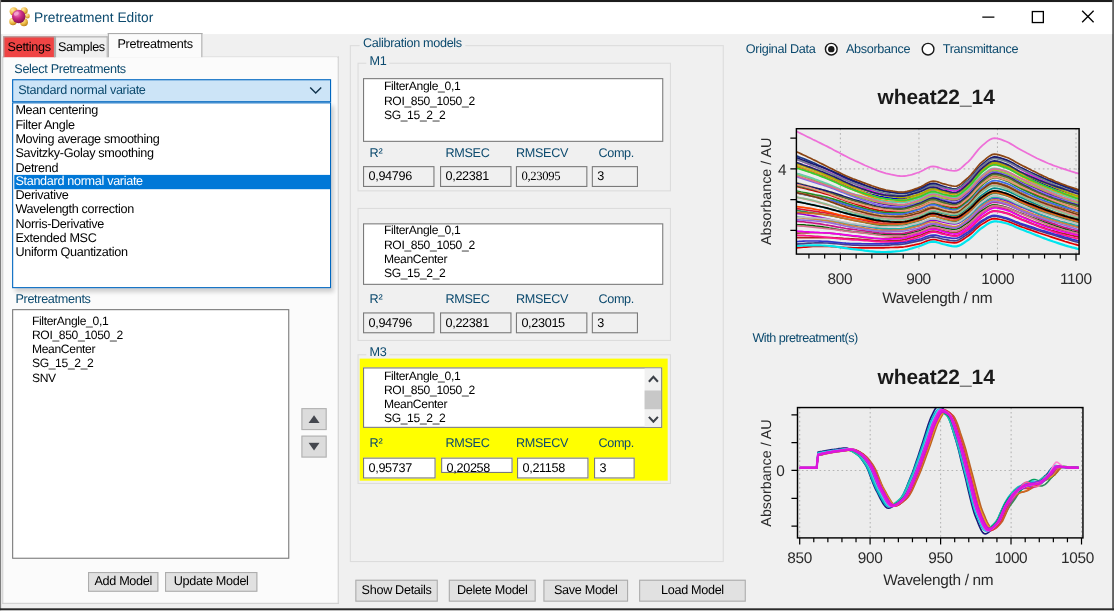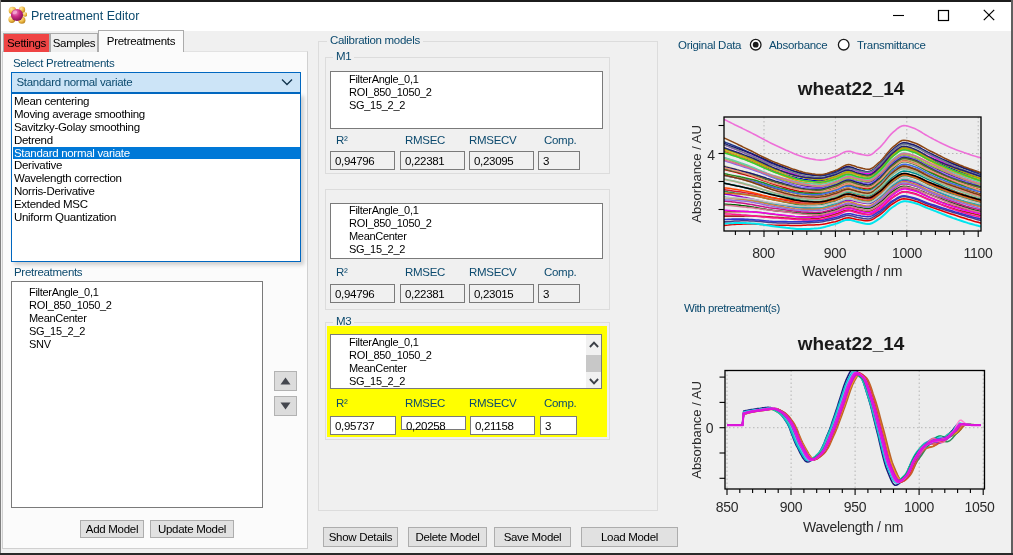--- a/index.html
+++ b/index.html
@@ -65,20 +65,21 @@
 
 <div class="abs" style="left:11px;top:72px;width:290px;height:21px;background:#cce4f7;border:1px solid #0067c0;"></div>
 <div class="lbl" style="left:16.5px;top:75.5px;">Standard normal variate</div>
 <svg class="abs" style="left:280px;top:78px;" width="14" height="9" viewBox="0 0 14 9">
   <polyline points="2,1.5 7,6.5 12,1.5" fill="none" stroke="#10334d" stroke-width="1.3"></polyline>
 </svg>
 
 <div class="abs" style="left:11px;top:93px;width:290px;height:169px;background:#fff;border:1.5px solid #0067c0;box-shadow:3px 3px 4px rgba(0,0,0,0.18);"></div>
 <div class="abs" style="left:12.5px;top:95px;width:287px;">
   <div class="li">Mean centering</div>
+  <div class="li">Filter Angle</div>
   <div class="li">Moving average smoothing</div>
   <div class="li">Savitzky-Golay smoothing</div>
   <div class="li">Detrend</div>
   <div class="li" style="background:#0078d7;color:#fff;">Standard normal variate</div>
   <div class="li">Derivative</div>
   <div class="li">Wavelength correction</div>
   <div class="li">Norris-Derivative</div>
   <div class="li">Extended MSC</div>
   <div class="li">Uniform Quantization</div>
 </div>
@@ -117,21 +118,21 @@
   <div class="lj">FilterAngle_0,1</div>
   <div class="lj">ROI_850_1050_2</div>
   <div class="lj">SG_15_2_2</div>
 </div>
 <div class="lbl" style="left:336px;top:134px;">R²</div>
 <div class="lbl" style="left:405px;top:134px;">RMSEC</div>
 <div class="lbl" style="left:469px;top:134px;">RMSECV</div>
 <div class="lbl" style="left:544px;top:134px;">Comp.</div>
 <div class="vbox" style="left:330px;top:151px;width:65px;height:19px;">0,94796</div>
 <div class="vbox" style="left:400px;top:151px;width:65px;height:19px;">0,22381</div>
-<div class="vbox" style="left:469px;top:151px;width:65px;height:19px;">0,23095</div>
+<div class="vbox" style="left:469px;top:151px;width:65px;height:19px;font-family:Liberation Serif, serif;">0,23095</div>
 <div class="vbox" style="left:538px;top:151px;width:42px;height:19px;">3</div>
 
 <div class="grp" style="left:325px;top:189px;width:285px;height:121px;"></div>
 <div class="lbl" style="left:333px;top:182px;background:#f0f0f0;padding:0 3px;margin-top:32px;">M2</div>
 <div class="box" style="left:330px;top:203px;width:273px;height:56px;"></div>
 <div class="abs" style="left:332px;top:204px;">
   <div class="lj">FilterAngle_0,1</div>
   <div class="lj">ROI_850_1050_2</div>
   <div class="lj">MeanCenter</div>
   <div class="lj">SG_15_2_2</div>

